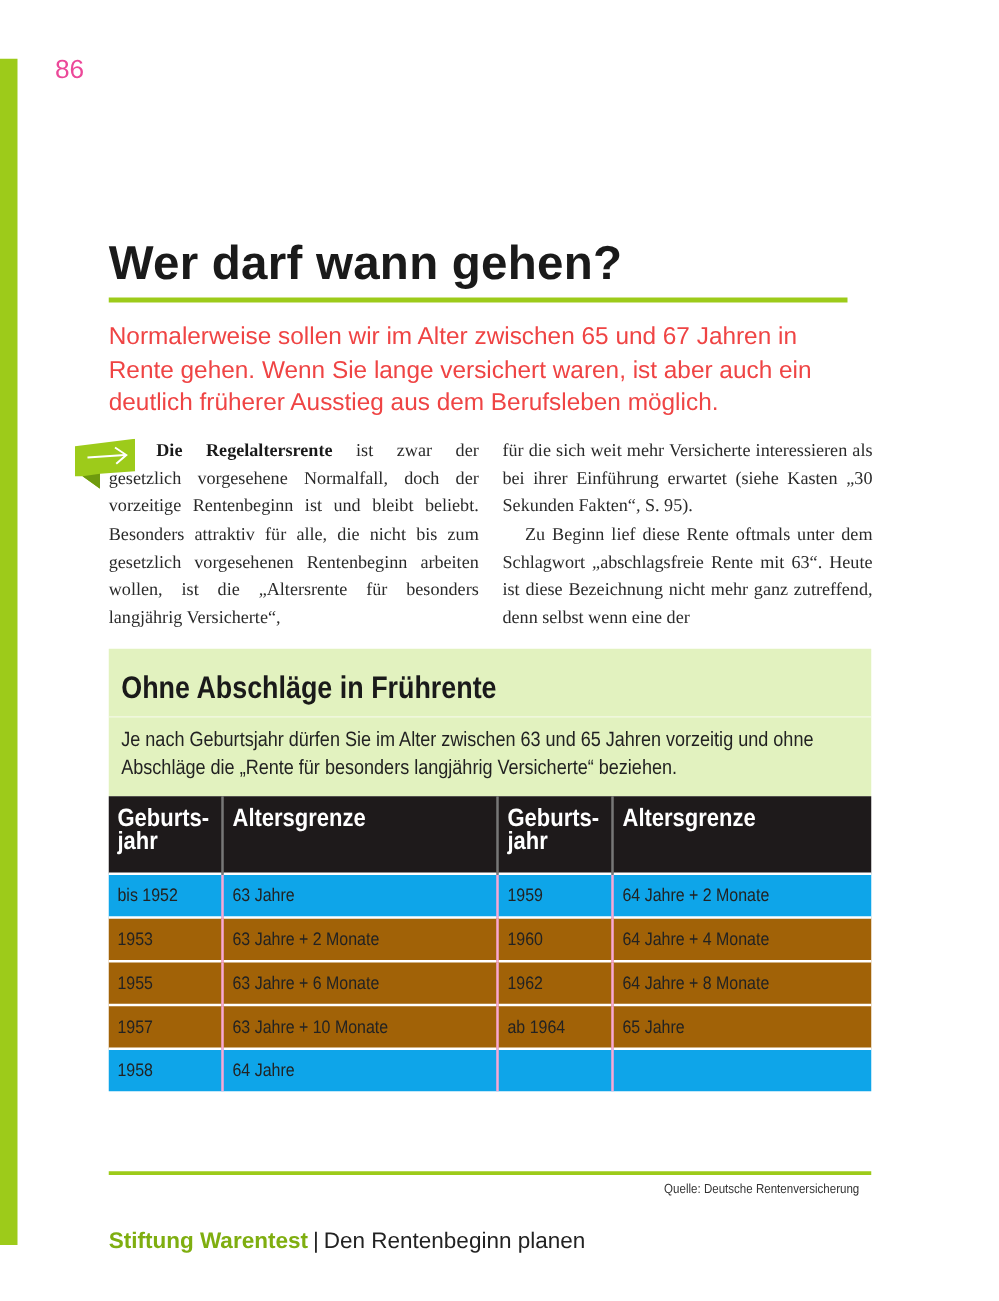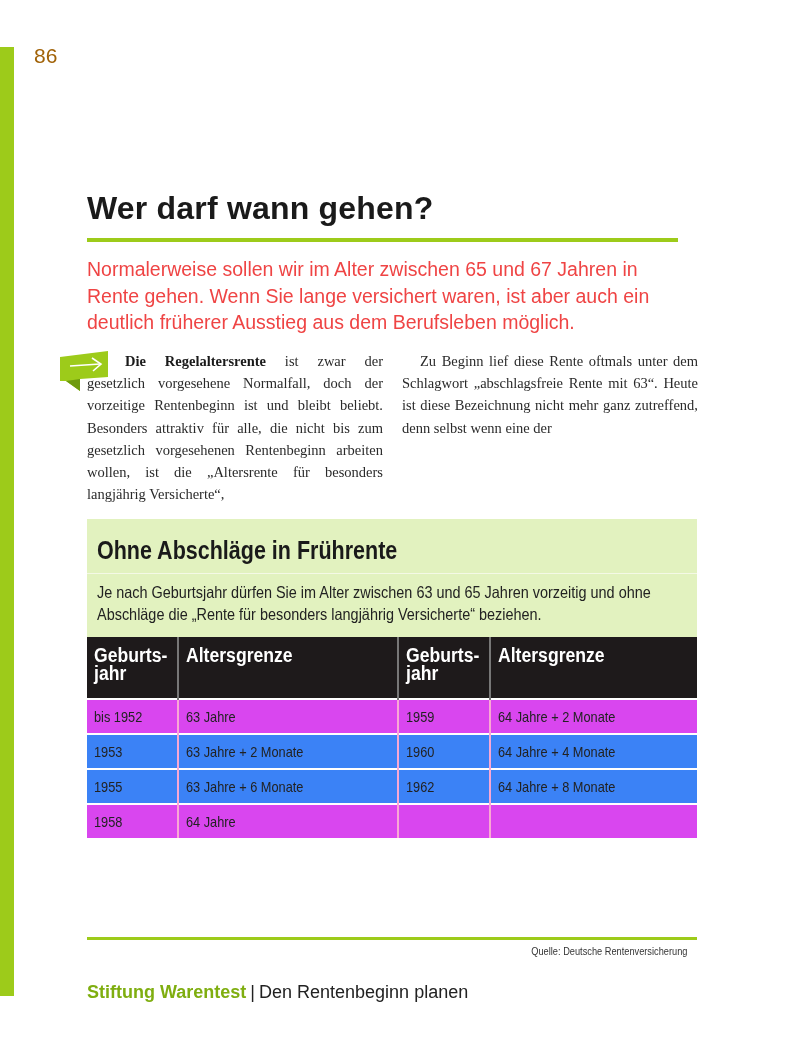--- a/index.html
+++ b/index.html
@@ -6,25 +6,25 @@
   body {
     width: 799px; height: 1041px; position: relative; background: #ffffff;
     font-family: "Liberation Sans", sans-serif; color: #222;
     overflow: hidden;
   }
   .side-bar {
     position: absolute; left: 0; top: 47px; width: 14px; height: 949px;
     background: #9dcb1a;
   }
   .page-number {
-    position: absolute; left: 34px; top: 44px; font-size: 21px; color: #a16207;
+    position: absolute; left: 44px; top: 44px; font-size: 21px; color: #ec4899;
   }
   .headline {
     position: absolute; left: 87px; top: 190px; margin: 0;
-    font-size: 32px; font-weight: bold; color: #1a1a1a; letter-spacing: 0.2px;
+    font-size: 38px; font-weight: bold; color: #1a1a1a; letter-spacing: 0.2px;
   }
   .headline-rule {
     position: absolute; left: 87px; top: 238px; width: 591px; height: 4px;
     background: #9dcb1a;
   }
   .lead {
     position: absolute; left: 87px; top: 256px; width: 600px; margin: 0;
     font-size: 19.5px; line-height: 26.5px; color: #ef4444;
   }
   .arrow-flag {
@@ -67,22 +67,22 @@
     padding: 0 0 0 7px; text-align: left; vertical-align: middle;
     border-left: 2px solid #f9a8d4;
   }
   table.ages th:first-child, table.ages td:first-child { border-left: none; }
   table.ages th {
     background: #1e1a1b; color: #fff; font-weight: bold; height: 52px;
     vertical-align: top; padding-top: 9px; line-height: 18px; font-size: 20px;
     border-left-color: #777;
   }
   table.ages td { height: 33px; border-top: 2px solid #ffffff; }
-  table.ages tr.odd td { background: #d946ef; }
-  table.ages tr.even td { background: #3b82f6; margin-left: 44px; }
+  table.ages tr.odd td { background: #0ea5e9; }
+  table.ages tr.even td { background: #a16207; margin-left: 44px; }
   .cell-text { display: inline-block; transform: scaleX(0.88); transform-origin: left center; white-space: nowrap; }
   .table-rule {
     position: absolute; left: 87px; top: 937px; width: 610px; height: 3px; background: #9dcb1a;
   }
   .source {
     position: absolute; right: 112px; top: 945px; font-size: 10.5px; color: #333;
     transform: scaleX(0.88); transform-origin: right top; white-space: nowrap;
   }
   .footer {
     position: absolute; left: 87px; top: 982px; font-size: 18px; color: #222; white-space: nowrap;
@@ -105,20 +105,21 @@
   <polygon points="6,30 20,28 20,40" fill="#6e9a0e"></polygon>
   <line x1="10" y1="15" x2="40" y2="13" stroke="#fff" stroke-width="1.6"></line>
   <polyline points="32,7 41,13 33,20" fill="none" stroke="#fff" stroke-width="1.6"></polyline>
 </svg>
 
 <div class="col col-left">
   <p class="indent-first"><b>Die Regelaltersrente</b><span> ist zwar der gesetzlich vorgesehene Normalfall, doch der vorzeitige Rentenbeginn ist und bleibt beliebt. Besonders attraktiv für alle, die nicht bis zum gesetzlich vorgesehenen Rentenbeginn arbeiten wollen, ist die „Altersrente für besonders langjährig Versicherte“,</span></p>
 </div>
 
 <div class="col col-right">
+  <p>für die sich weit mehr Versicherte interessieren als bei ihrer Einführung erwartet (siehe Kasten „30 Sekunden Fakten“, S. 95).</p>
   <p class="para-indent">Zu Beginn lief diese Rente oftmals unter dem Schlagwort „abschlagsfreie Rente mit 63“. Heute ist diese Bezeichnung nicht mehr ganz zutreffend, denn selbst wenn eine der</p>
 </div>
 
 <div class="box"></div>
 <h2 class="box-title">Ohne Abschläge in Frührente</h2>
 <div class="box-divider"></div>
 <p class="box-text">Je nach Geburtsjahr dürfen Sie im Alter zwischen 63 und 65 Jahren vorzeitig und ohne Abschläge die „Rente für besonders langjährig Versicherte“ beziehen.</p>
 
 <table class="ages">
   <colgroup>
@@ -147,20 +148,26 @@
       <td><span class="cell-text">63 Jahre + 2 Monate</span></td>
       <td><span class="cell-text">1960</span></td>
       <td><span class="cell-text">64 Jahre + 4 Monate</span></td>
     </tr>
     <tr class="even">
       <td><span class="cell-text">1955</span></td>
       <td><span class="cell-text">63 Jahre + 6 Monate</span></td>
       <td><span class="cell-text">1962</span></td>
       <td><span class="cell-text">64 Jahre + 8 Monate</span></td>
     </tr>
+    <tr class="even">
+      <td><span class="cell-text">1957</span></td>
+      <td><span class="cell-text">63 Jahre + 10 Monate</span></td>
+      <td><span class="cell-text">ab 1964</span></td>
+      <td><span class="cell-text">65 Jahre</span></td>
+    </tr>
     <tr class="odd">
       <td><span class="cell-text">1958</span></td>
       <td><span class="cell-text">64 Jahre</span></td>
       <td><span class="cell-text"></span></td>
       <td><span class="cell-text"></span></td>
     </tr>
   </tbody>
 </table>
 <div class="table-rule"></div>
 <div class="source">Quelle: Deutsche Rentenversicherung</div>

